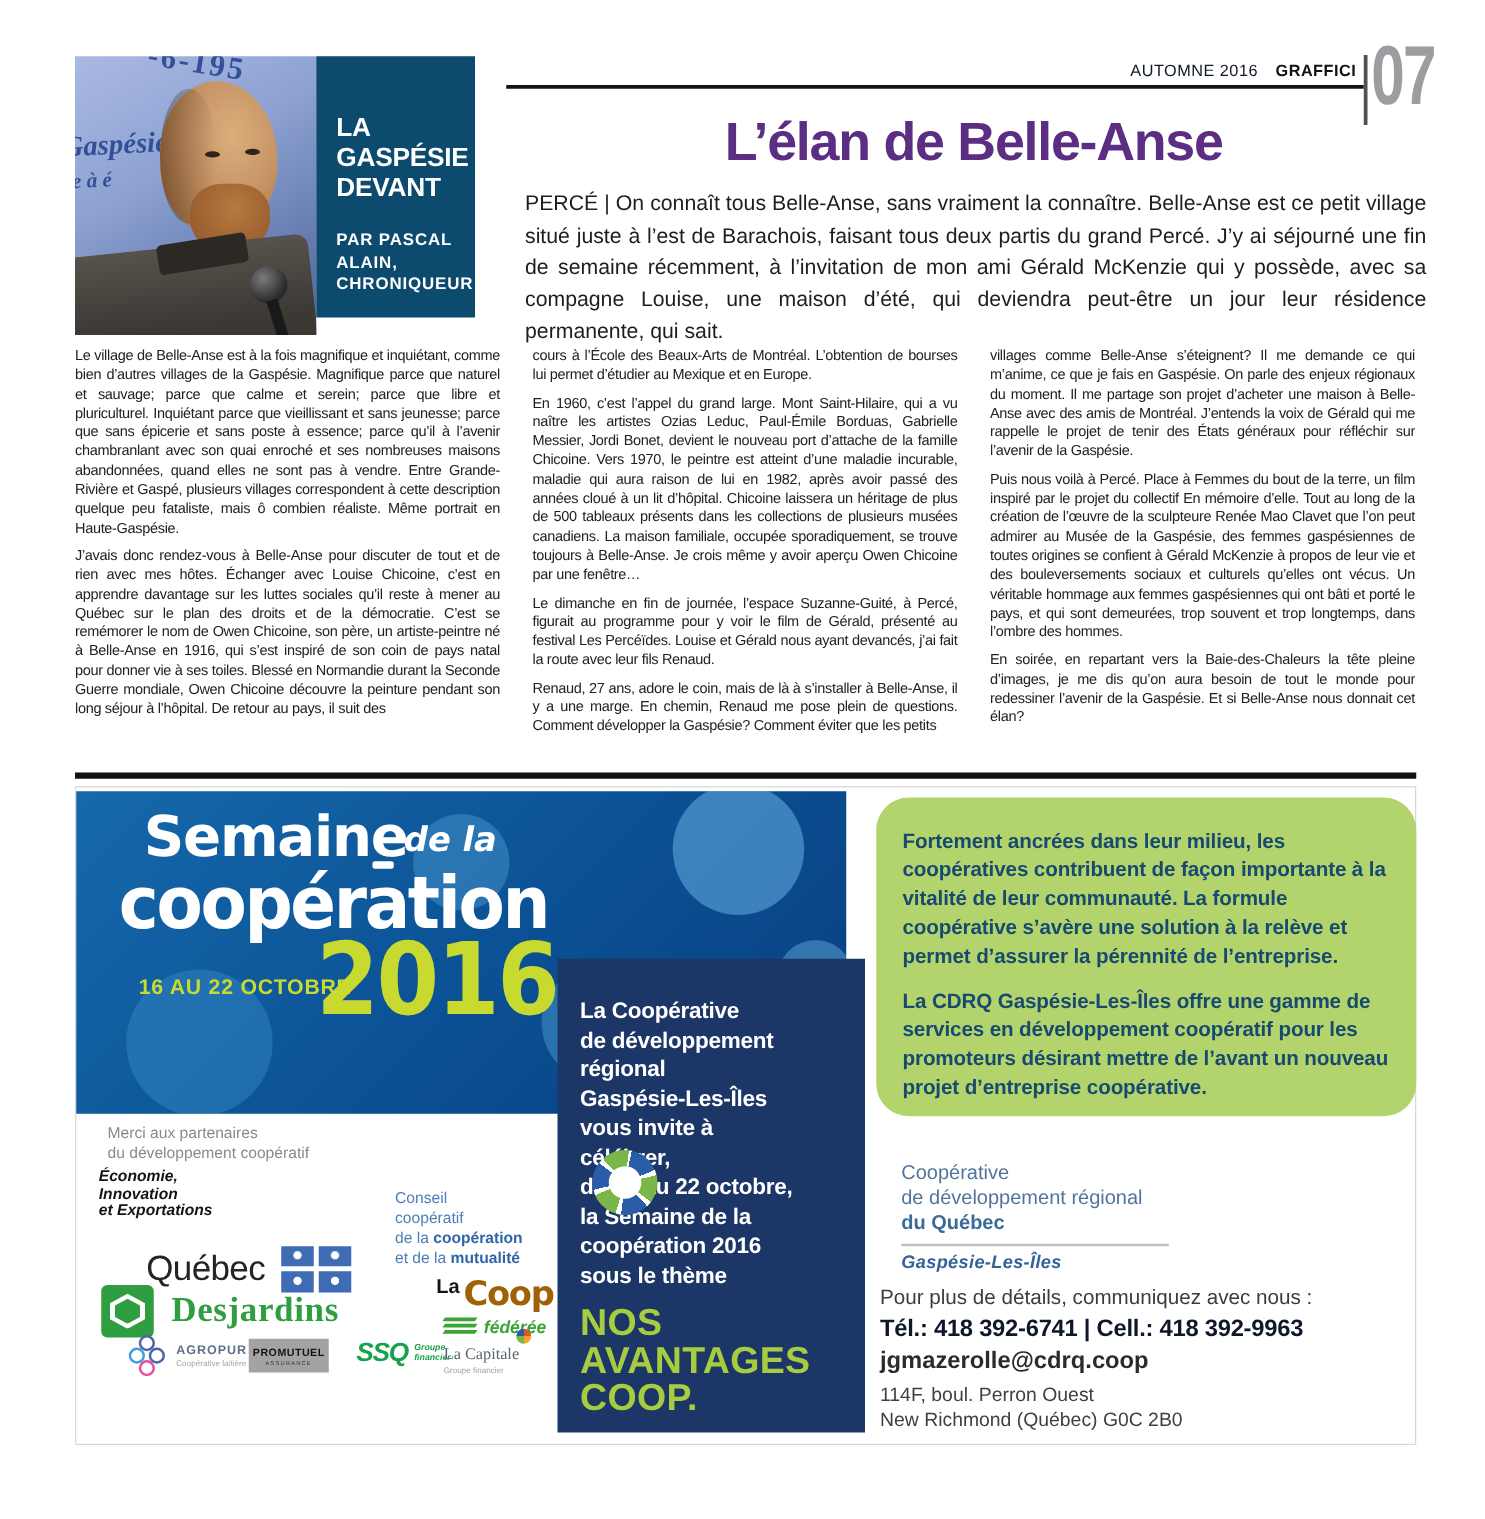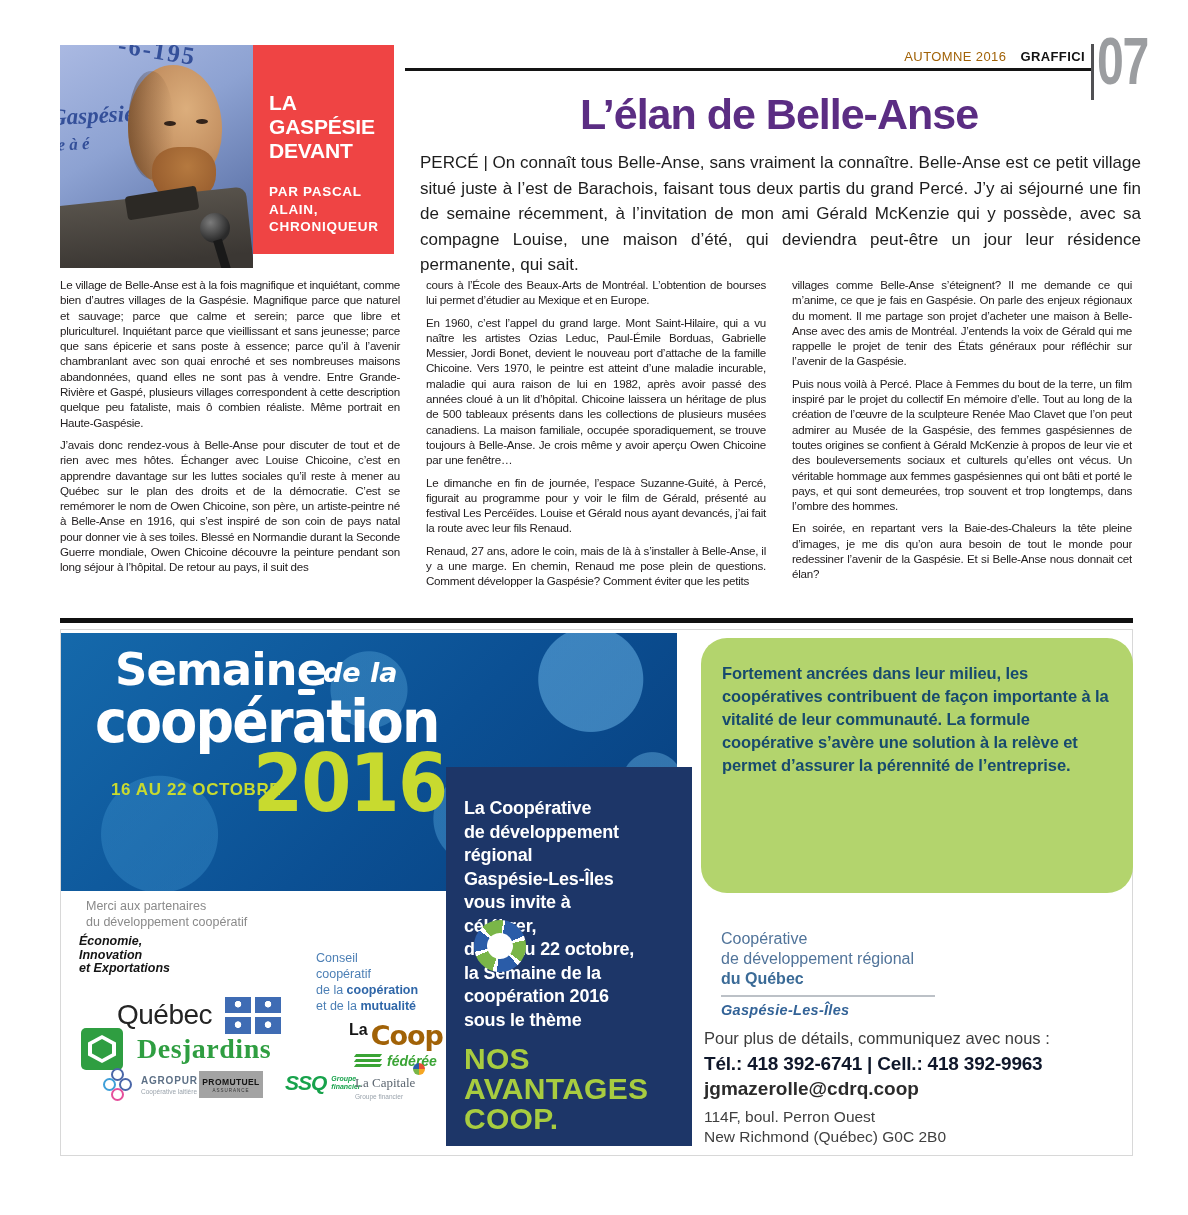--- a/index.html
+++ b/index.html
@@ -24,26 +24,26 @@
   .eye-l{left:104px;top:76px;} .eye-r{left:136px;top:74px;}
   .beard{position:absolute;left:92px;top:102px;width:64px;height:56px;border-radius:42% 42% 52% 52%;
         background:radial-gradient(ellipse at 55% 35%,#b5793f 0%,#9a5f2f 70%,#7c4a22 100%);}
   .shirt{position:absolute;left:-14px;top:152px;width:205px;height:95px;border-radius:10px;
         background:linear-gradient(180deg,#57524b 0%,#3b3733 70%);transform:rotate(-6deg);}
   .collar{position:absolute;left:66px;top:146px;width:72px;height:24px;background:#2c2925;transform:rotate(-9deg);border-radius:4px;}
   .mic-head{position:absolute;left:140px;top:168px;width:30px;height:30px;border-radius:50%;
         background:radial-gradient(circle at 35% 32%,#7b7b7b 0%,#2a2a2a 68%);}
   .mic-stem{position:absolute;left:160px;top:194px;width:9px;height:48px;background:#191919;transform:rotate(-17deg);}
 
-  .kicker{left:253px;top:45px;width:141px;height:209px;background:#ef4444;padding:46px 12px 0 16px;}
+  .kicker{left:253px;top:45px;width:127px;height:209px;background:#0c4a6e;padding:46px 12px 0 16px;}
   .kicker-title{color:#fff;font-weight:bold;font-size:21px;line-height:24px;white-space:pre-line;letter-spacing:-.2px;}
   .kicker-byline{margin-top:20px;color:#fff;font-weight:bold;font-size:13.5px;line-height:17.5px;letter-spacing:.7px;}
 
   .issue-line{left:420px;top:49px;width:665px;text-align:right;font-size:13px;letter-spacing:.4px;}
-  .issue-season{color:#a16207;margin-right:10px;text-align:right;}
+  .issue-season{color:#0f172a;margin-right:10px;text-align:right;}
   .issue-mag{color:#121212;font-weight:bold;}
   .header-rule{left:405px;top:68px;width:686px;height:3px;background:#141414;}
   .vbar{left:1091px;top:44px;width:3px;height:56px;background:#515154;}
   .pageno{left:1097px;top:27px;font-size:67px;font-weight:bold;color:#9b9da0;line-height:1;
           transform:scaleX(.72);transform-origin:left top;letter-spacing:-2px;}
 
   
   .article-title{left:420px;top:90px;width:718px;text-align:center;
           font-size:43px;font-weight:bold;color:#5b2d83;letter-spacing:-1px;}
   .lead{left:420px;top:150px;width:721px;font-size:17px;line-height:25.5px;color:#1d1d1d;text-align:justify;}
@@ -219,20 +219,21 @@
       <span class="abs b-semaine">Semaine</span>
       <span class="abs b-underscore"></span>
       <span class="abs b-dela">de la</span>
       <span class="abs b-coop">coopération</span>
       <span class="abs b-year">2016</span>
       <span class="abs b-dates">16 AU 22 OCTOBRE</span>
     </div>
 
     <div class="abs greenbox">
       <p>Fortement ancrées dans leur milieu, les coopératives contribuent de façon importante à la vitalité de leur communauté. La formule coopérative s’avère une solution à la relève et permet d’assurer la pérennité de l’entreprise.</p>
+      <p>La CDRQ Gaspésie-Les-Îles offre une gamme de services en développement coopératif pour les promoteurs désirant mettre de l’avant un nouveau projet d’entreprise coopérative.</p>
     </div>
 
     <div class="abs navy">
       <div class="navy-invite">La Coopérative
 de développement
 régional
 Gaspésie-Les-Îles
 vous invite à
 célébrer,
 du 16 au 22 octobre,

